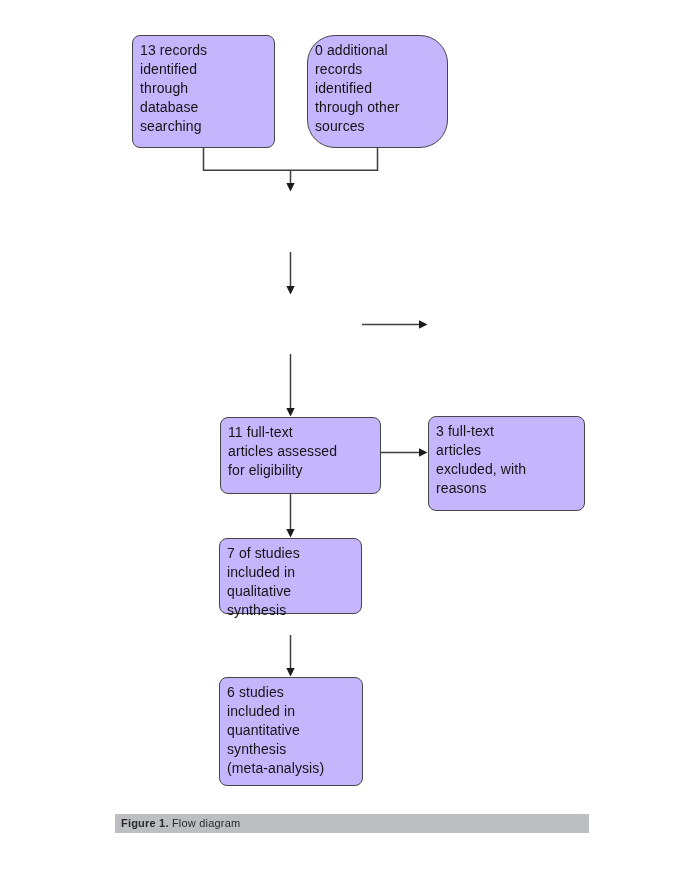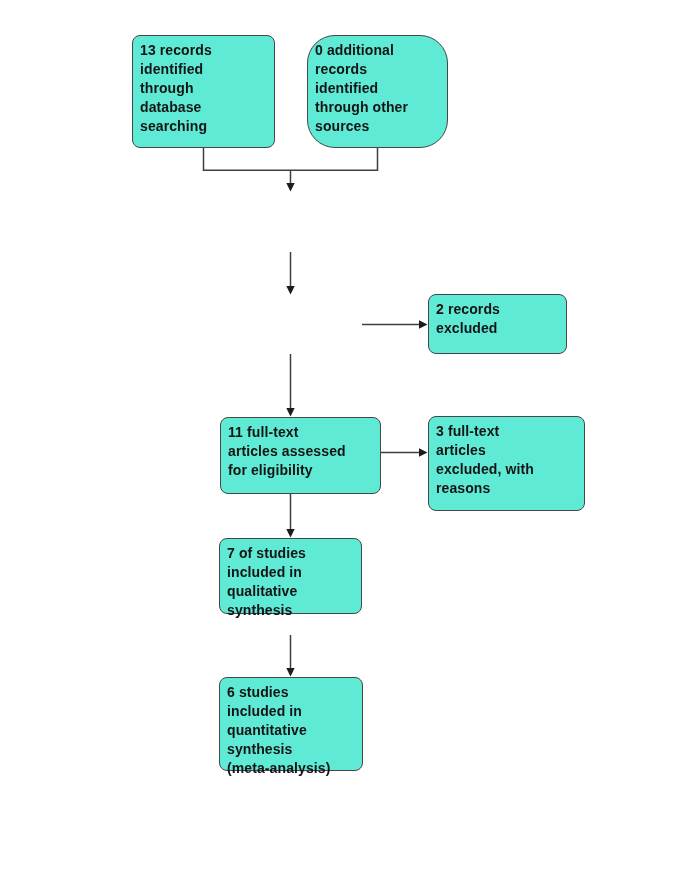--- a/index.html
+++ b/index.html
@@ -21,38 +21,38 @@
     top: 0;
     width: 700px;
     height: 871px;
     pointer-events: none;
   }
   .flow-box {
     position: absolute;
     box-sizing: border-box;
     border: 1.6px solid #454647;
     border-radius: 8px;
-    background: #5eead4;
+    background: #c4b5fd;
     padding: 5px 7px;
     font-size: 14px;
     line-height: 19px;
-    font-weight: 700;
+    font-weight: 400;
     color: #141414;
     white-space: pre-line;
     letter-spacing: 0.1px;
   }
   .b1 { left: 132px; top: 35px;  width: 143px; height: 113px; }
   .b2 { left: 307px; top: 35px;  width: 141px; height: 113px; border-radius: 28px; }
   .b3 { left: 177px; top: 191px; width: 227px; height: 61px;  }
   .b4 { left: 220px; top: 294px; width: 142px; height: 60px;  }
   .b5 { left: 428px; top: 294px; width: 139px; height: 60px;  }
   .b6 { left: 220px; top: 417px; width: 161px; height: 77px;  }
   .b7 { left: 428px; top: 416px; width: 157px; height: 95px;  }
   .b8 { left: 219px; top: 538px; width: 143px; height: 76px;  }
-  .b9 { left: 219px; top: 677px; width: 144px; height: 94px; }
+  .b9 { left: 219px; top: 677px; width: 144px; height: 109px; }
   .caption-bar {
     position: absolute;
     left: 115px;
     top: 814px;
     width: 474px;
     height: 19px;
     background: #bcbec2;
     color: #2a2a2a;
     font-size: 11px;
     line-height: 19px;
@@ -98,22 +98,20 @@
 searching</div>
 
   <div class="flow-box b2">0 additional
 records
 identified
 through other
 sources</div>
 
 
 
-  <div class="flow-box b5">2 records
-excluded</div>
 
   <div class="flow-box b6">11 full-text
 articles assessed
 for eligibility</div>
 
   <div class="flow-box b7">3 full-text
 articles
 excluded, with
 reasons</div>
 
@@ -121,14 +119,17 @@
 included in
 qualitative
 synthesis</div>
 
   <div class="flow-box b9">6 studies
 included in
 quantitative
 synthesis
 (meta-analysis)</div>
 
+  <div class="caption-bar">
+    <span class="cap-label">Figure 1.</span><span class="cap-text"> Flow diagram</span>
+  </div>
 
 </div>
 
 </body></html>

